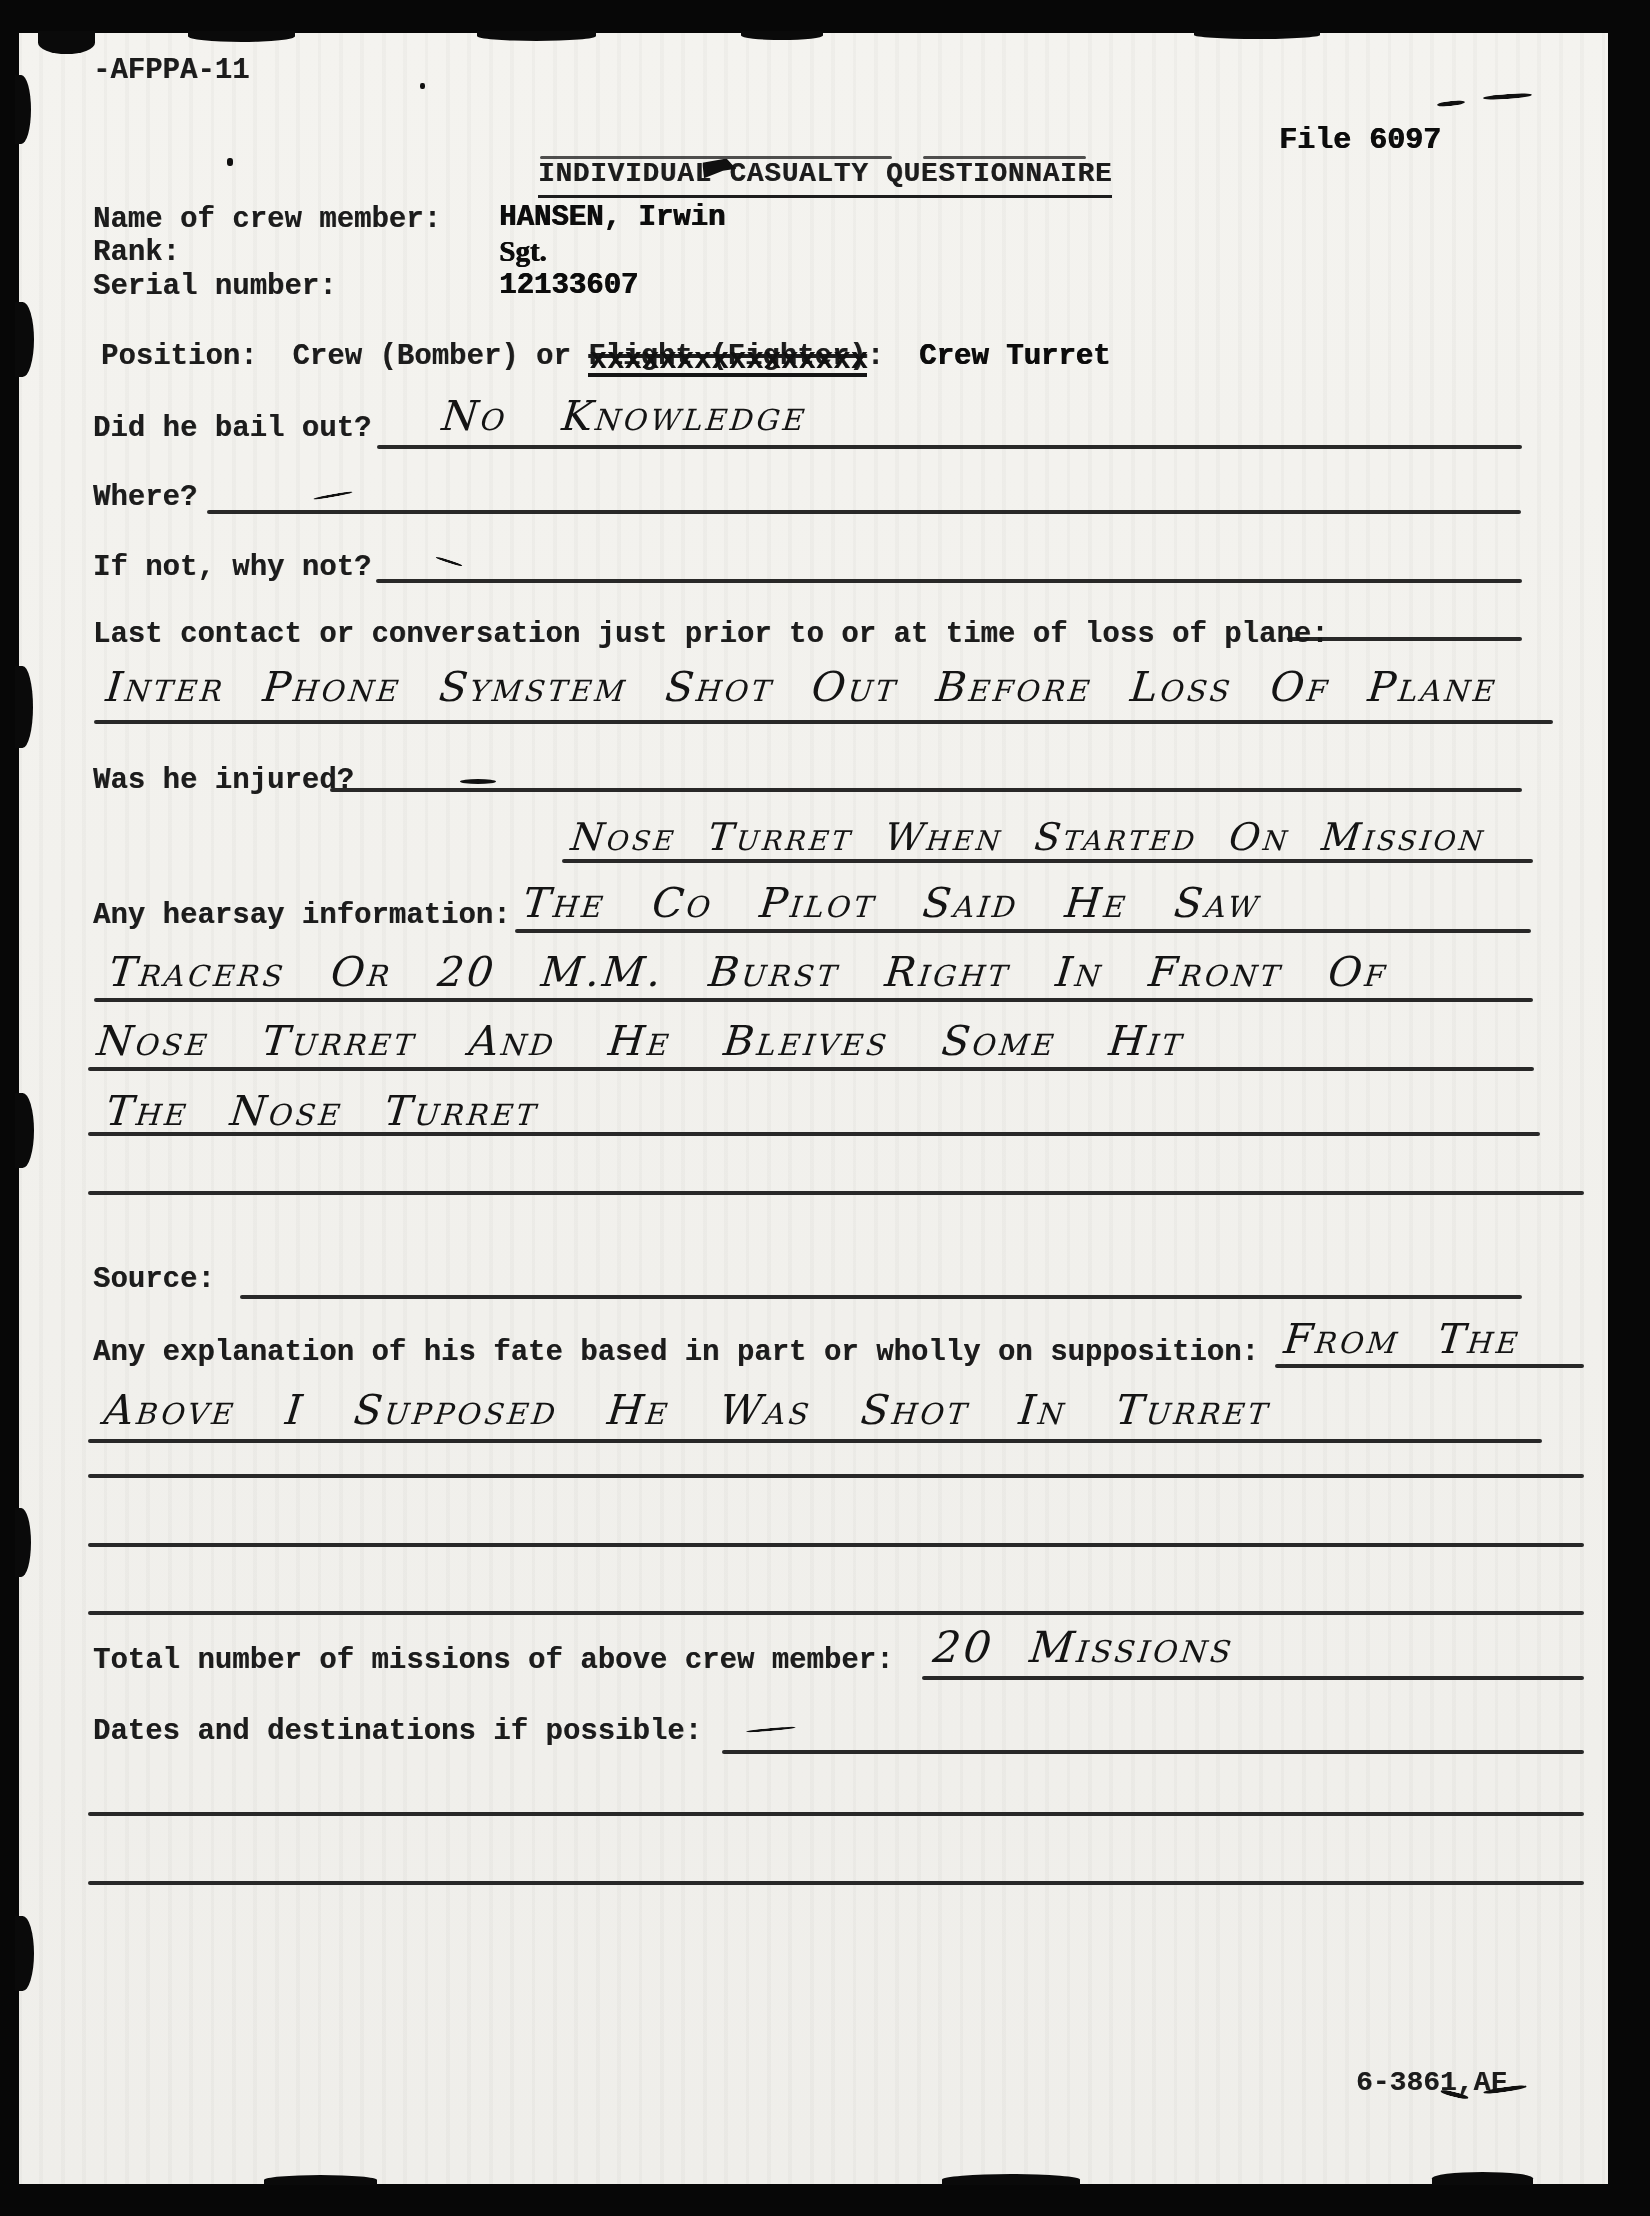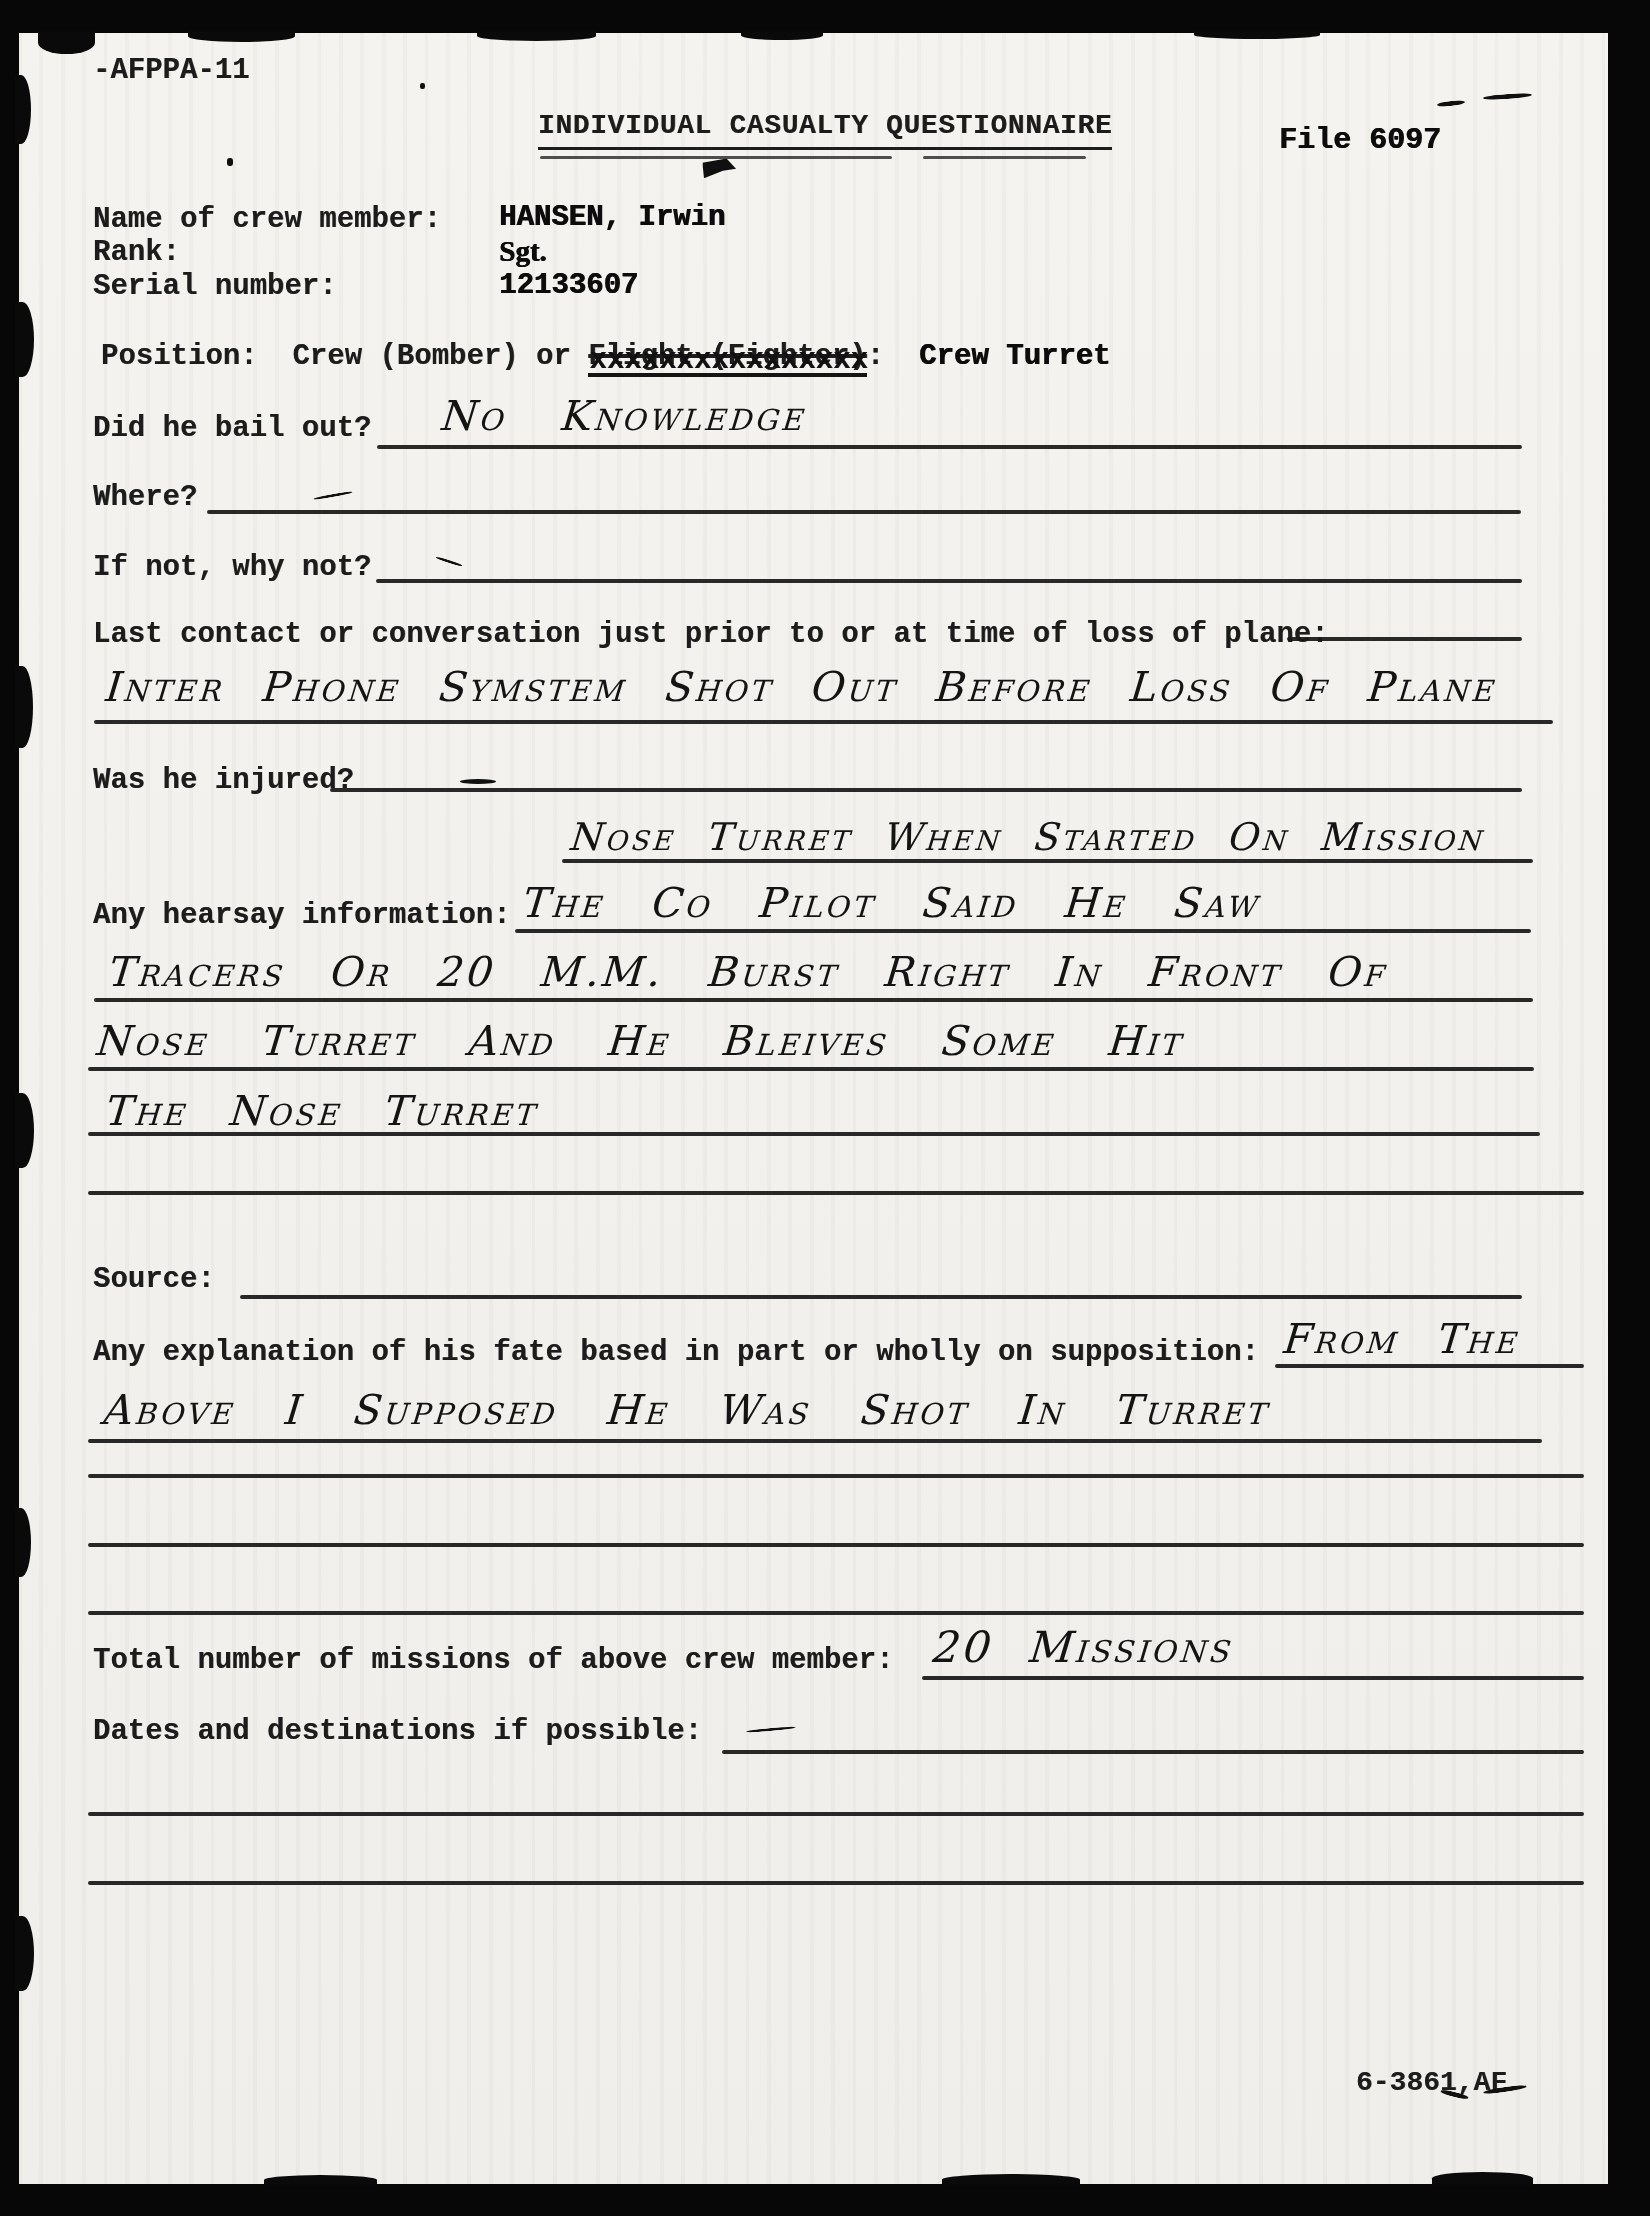--- a/index.html
+++ b/index.html
@@ -16,21 +16,21 @@
   .edge-right{left:1608px;top:0;width:43px;height:2216px;}
   .blob{position:absolute;background:#0a0a0a;border-radius:0 60% 60% 0/0 50% 50% 0;}
   .bump{position:absolute;background:#0a0a0a;border-radius:0 0 50% 50%;}
   .bump-up{position:absolute;background:#0a0a0a;border-radius:50% 50% 0 0;}
 
   
   .type{position:absolute;font-family:"Liberation Mono",monospace;font-weight:700;
         font-size:29px;line-height:1.1;color:#1c1c1c;white-space:pre;letter-spacing:0px;
         text-shadow:0.4px 0 0 rgba(20,20,20,.55);}
   .heavy{color:#0c0c0c;text-shadow:0.8px 0 0 #141414, 0 0.4px 0 rgba(10,10,10,.5);}
-  .title-line{border-bottom:3.1px solid #1d1d1d;padding-bottom:5.7px;letter-spacing:0.6px;}
+  .title-line{border-bottom:3.1px solid #1d1d1d;padding-bottom:5.7px;letter-spacing:0.6px;margin-top:48px;}
 
   
   .hand{position:absolute;font-family:"DejaVu Serif",serif;font-style:italic;
         font-variant:small-caps;color:#141414;white-space:pre;transform:skewX(-6deg);
         transform-origin:left bottom;letter-spacing:3.1px;word-spacing:14px;line-height:1;}
 
   
   .rule{position:absolute;height:0;border-bottom:4.4px solid #181818;border-radius:2.5px;opacity:.92;}
 
   

